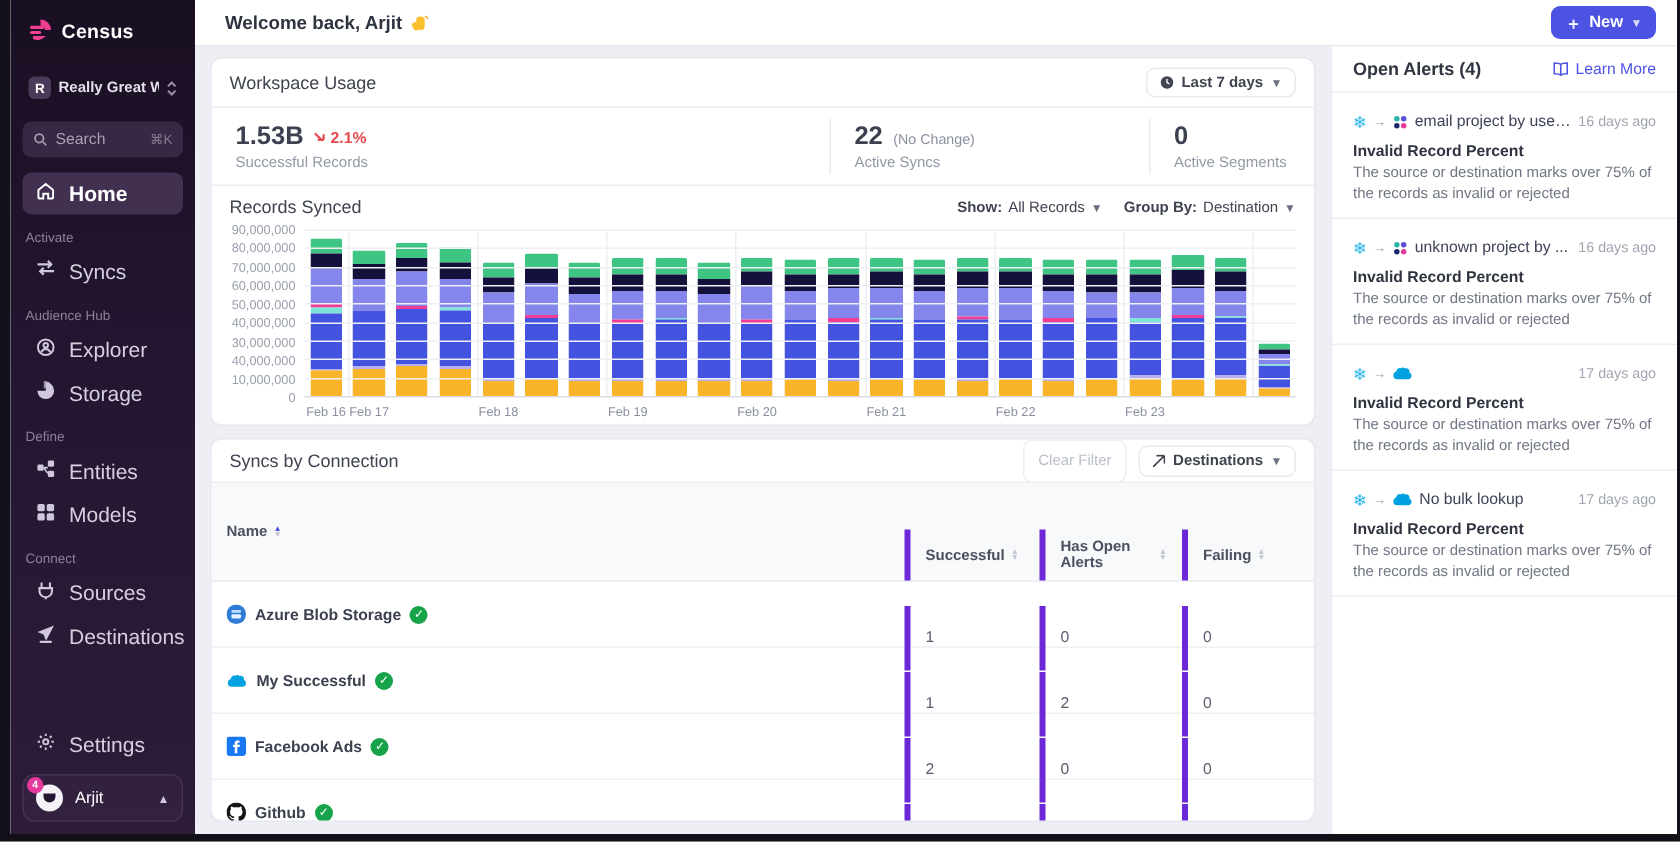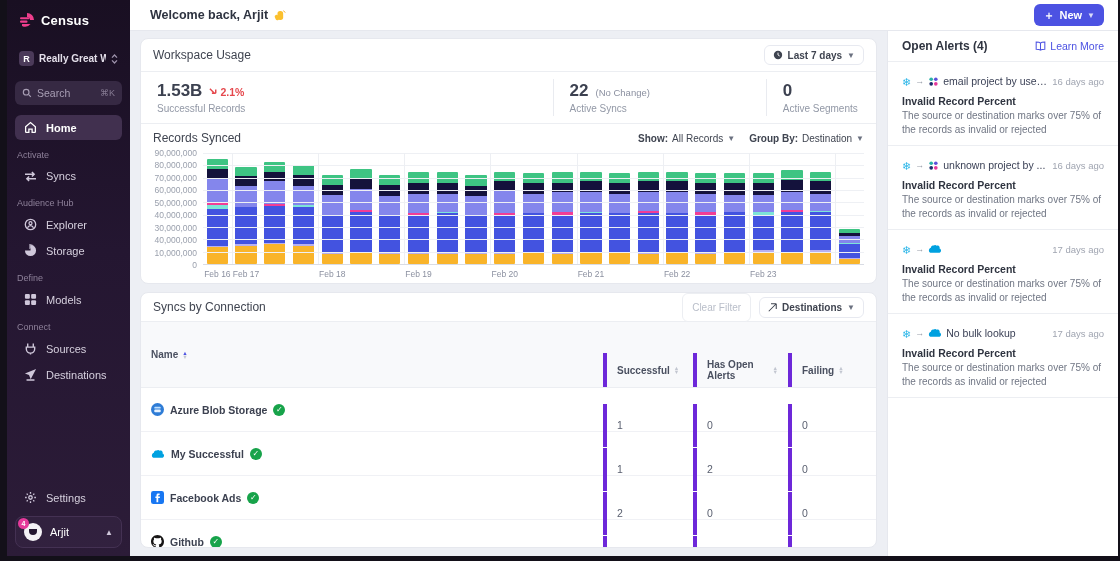--- a/index.html
+++ b/index.html
@@ -11,21 +11,21 @@
   .sidebar { width:123px; flex-shrink:0; background:linear-gradient(180deg,#190f22 0%,#241631 45%,#2c1c38 100%); display:flex; flex-direction:column; color:#d9d4e0; }
   .logo-row { display:flex; align-items:center; gap:6px; padding:12px 12px 10px 12px; }
   .logo-text { color:#fff; font-weight:bold; font-size:13px; letter-spacing:.2px; }
   .ws-row { display:flex; align-items:center; gap:5px; margin:8px 8px 0 8px; padding:5px 4px; border-radius:6px; cursor:pointer; }
   .ws-avatar { width:15px; height:15px; border-radius:4px; background:#4b3a59; color:#fff; font-size:9px; font-weight:bold; display:flex; align-items:center; justify-content:center; flex-shrink:0; }
   .ws-name { font-size:10px; font-weight:bold; color:#e4dfea; white-space:nowrap; overflow:hidden; flex:1; }
   .search-box { margin:10px 8px 0 8px; background:#362943; border-radius:6px; height:24px; display:flex; align-items:center; gap:5px; padding:0 7px; cursor:text; }
   .search-ph { font-size:10.5px; color:#a99fb5; flex:1; }
   .search-kbd { font-size:9px; color:#867b93; }
   .nav { padding:10px 8px 0 8px; flex:1; }
-  .side-item { display:flex; align-items:flex-end; gap:8px; padding:6px 8px; border-radius:6px; font-size:11px; color:#d6d0de; cursor:pointer; margin-bottom:1px; }
+  .side-item { display:flex; align-items:flex-start; gap:8px; padding:6px 8px; border-radius:6px; font-size:14px; color:#d6d0de; cursor:pointer; margin-bottom:1px; }
   .side-item.active { background:#41304f; color:#fff; font-weight:bold; }
   .side-label { font-size:9px; color:#8d8099; margin:10px 2px 4px 2px; }
   .side-ic { width:15px; display:inline-flex; justify-content:center; align-items:center; color:#cfc7da; font-size:12px; flex-shrink:0; }
   .side-footer { padding:0 8px 8px 8px; }
   .user-box { margin-top:6px; background:#37254495; border:1px solid #443153; border-radius:8px; display:flex; align-items:center; gap:8px; padding:6px 8px; cursor:pointer; }
   .user-avatar { position:relative; width:18px; height:18px; border-radius:50%; background:#f4f2f6; flex-shrink:0; }
   .user-avatar:after { content:""; position:absolute; left:5px; top:6px; width:8px; height:6px; border-radius:0 0 6px 6px; background:#241631; }
   .user-badge { position:absolute; top:-5px; left:-6px; background:#e5399b; color:#fff; font-size:7px; font-weight:bold; min-width:11px; height:11px; border-radius:6px; display:flex; align-items:center; justify-content:center; }
   .user-name { font-size:11px; color:#fff; flex:1; }
   .caret-up { font-size:8px; color:#cfc7da; }
@@ -181,20 +181,31 @@
               <path d="M7 1a6 6 0 1 1-6 6h6z" fill="#cfc7da"></path>
               <path d="M5.6 5.6V0A6 6 0 0 1 11 2.3z" fill="#cfc7da" opacity=".7"></path>
             </svg>
           </span>
           <span>Storage</span>
         </div>
         <div class="side-label">Define</div>
         <div class="side-item">
           <span class="side-ic">
             <svg width="13" height="13" viewBox="0 0 14 14" fill="#cfc7da">
+              <rect x="1" y="4" width="4.5" height="4.5" rx="1"></rect>
+              <rect x="8.5" y="1" width="4.5" height="4.5" rx="1"></rect>
+              <rect x="8.5" y="8.5" width="4.5" height="4.5" rx="1"></rect>
+              <path d="M5.5 6.2h3M5.5 6.2l3 4" stroke="#cfc7da" stroke-width="1.2" fill="none"></path>
+            </svg>
+          </span>
+          <span>Entities</span>
+        </div>
+        <div class="side-item">
+          <span class="side-ic">
+            <svg width="13" height="13" viewBox="0 0 14 14" fill="#cfc7da">
               <rect x="1" y="1" width="5.3" height="5.3" rx="1.2"></rect>
               <rect x="7.7" y="1" width="5.3" height="5.3" rx="1.2"></rect>
               <rect x="1" y="7.7" width="5.3" height="5.3" rx="1.2"></rect>
               <rect x="7.7" y="7.7" width="5.3" height="5.3" rx="1.2"></rect>
             </svg>
           </span>
           <span>Models</span>
         </div>
         <div class="side-label">Connect</div>
         <div class="side-item">

